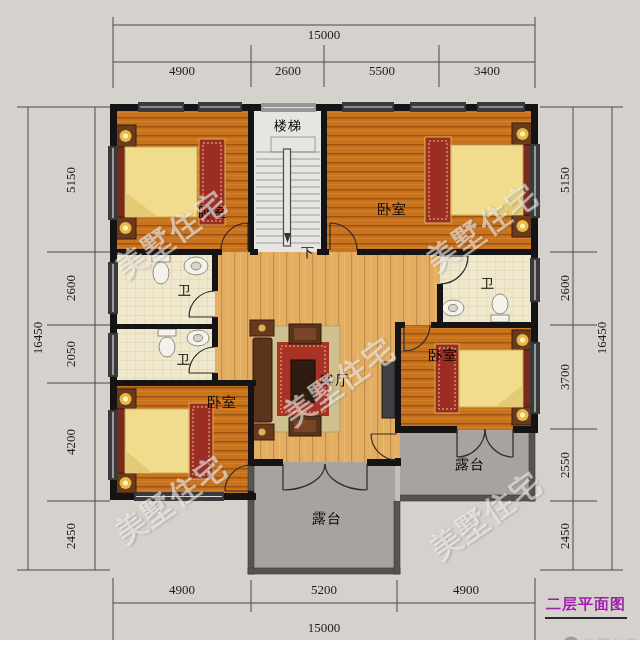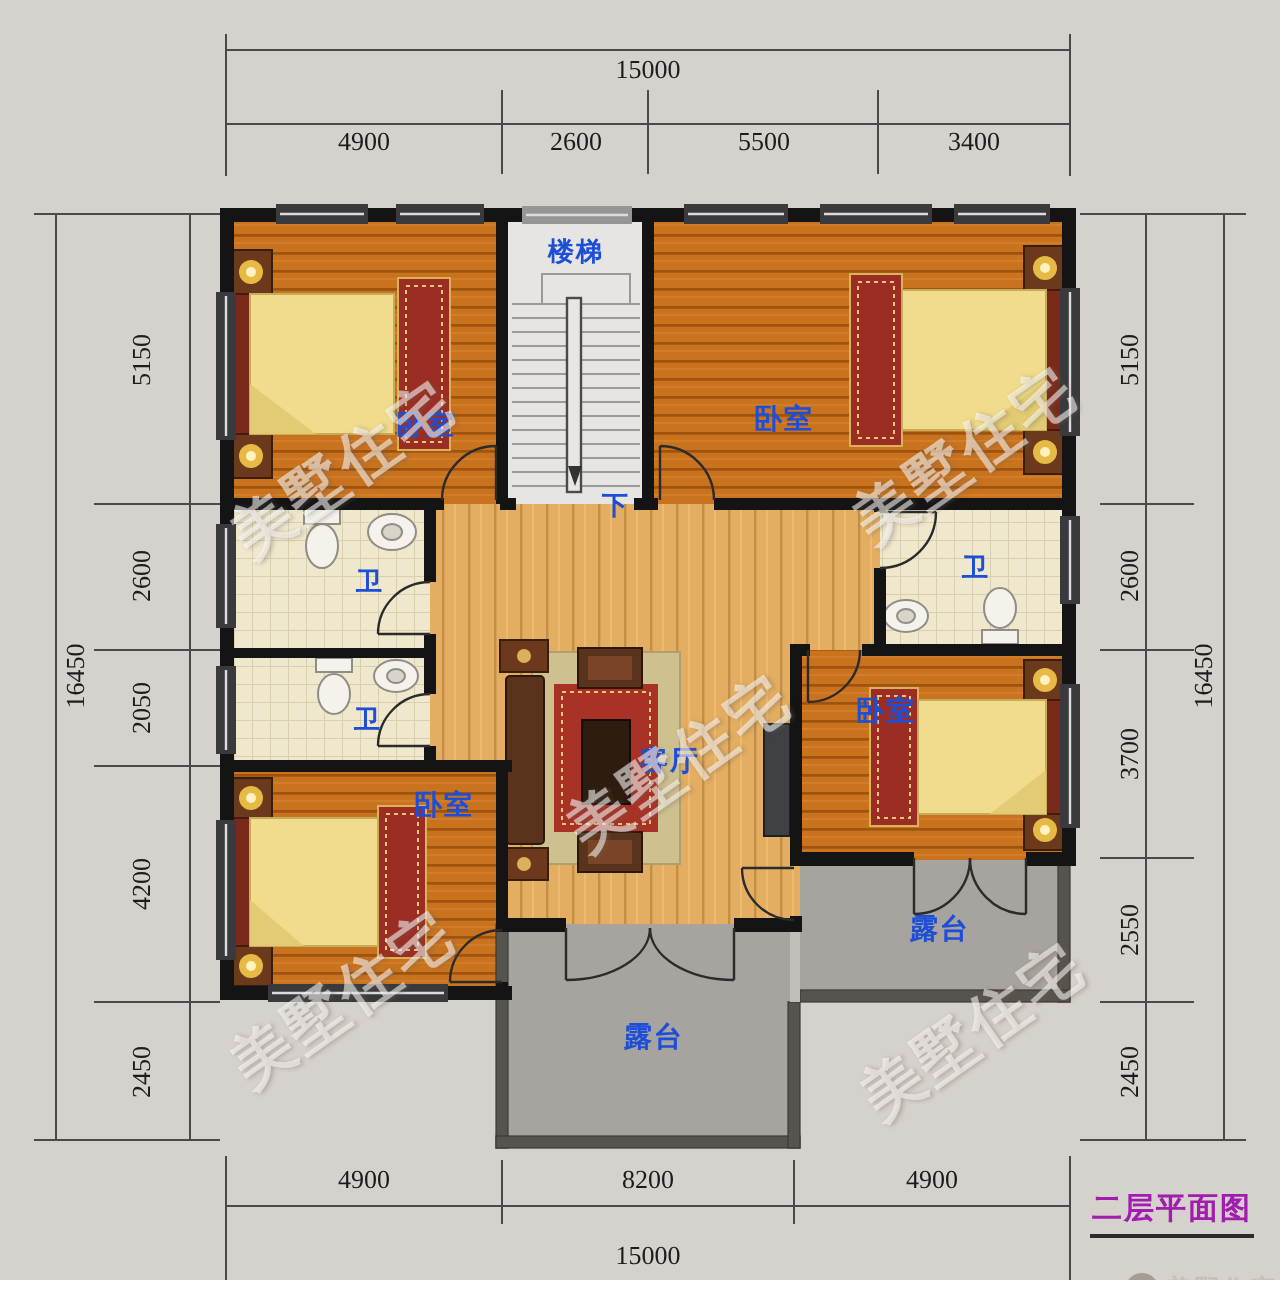--- a/index.html
+++ b/index.html
@@ -1,22 +1,22 @@
 <!DOCTYPE html>
 <html><head>
 <meta charset="utf-8">
 <style>
   html,body{margin:0;padding:0;}
   #canvas{position:relative;width:640px;height:640px;background:#d5d1cc;overflow:hidden;
           font-family:"Liberation Serif","DejaVu Serif",serif;}
   #plan-svg{position:absolute;left:0;top:0;}
   .dim{position:absolute;transform:translate(-50%,-50%);font-size:13px;color:#1c1c1c;white-space:nowrap;}
   .dim.v{transform:translate(-50%,-50%) rotate(-90deg);}
-  .room-label{position:absolute;transform:translate(-50%,-50%);font-size:14px;font-weight:bold;
-              color:#1d4ed8;white-space:nowrap;letter-spacing:1px;}
+  .room-label{position:absolute;transform:translate(-50%,-50%);font-size:14px;font-weight:normal;
+              color:#000000;white-space:nowrap;letter-spacing:1px;}
   .room-label.small{font-size:13px;}
   .wm{position:absolute;transform:translate(-50%,-50%) rotate(-35deg);font-size:30px;font-weight:bold;
       color:rgba(255,255,255,0.55);text-shadow:1px 1px 2px rgba(110,95,80,0.35);
       white-space:nowrap;letter-spacing:2px;pointer-events:none;}
   .title{position:absolute;left:545px;top:595px;width:82px;text-align:center;font-size:15px;
          font-weight:bold;color:#a21caf;border-bottom:2px solid #2b2b2b;padding-bottom:3px;
          letter-spacing:1px;}
   .footer{position:absolute;left:562px;top:636px;display:flex;align-items:center;gap:3px;}
   .footer .brand{font-size:13px;font-weight:bold;color:#c6c0b7;letter-spacing:1px;}
 </style>
@@ -298,21 +298,21 @@
   </g>
 </svg>
 
 <div class="dim" style="left:324px;top:35px">15000</div>
 <div class="dim" style="left:182px;top:71px">4900</div>
 <div class="dim" style="left:288px;top:71px">2600</div>
 <div class="dim" style="left:382px;top:71px">5500</div>
 <div class="dim" style="left:487px;top:71px">3400</div>
 
 <div class="dim" style="left:182px;top:590px">4900</div>
-<div class="dim" style="left:324px;top:590px">8200</div>
+<div class="dim" style="left:324px;top:590px">5200</div>
 <div class="dim" style="left:466px;top:590px">4900</div>
 <div class="dim" style="left:324px;top:628px">15000</div>
 
 <div class="dim v" style="left:71px;top:180px">5150</div>
 <div class="dim v" style="left:71px;top:288px">2600</div>
 <div class="dim v" style="left:71px;top:354px">2050</div>
 <div class="dim v" style="left:71px;top:442px">4200</div>
 <div class="dim v" style="left:71px;top:536px">2450</div>
 <div class="dim v" style="left:38px;top:338px">16450</div>
 

